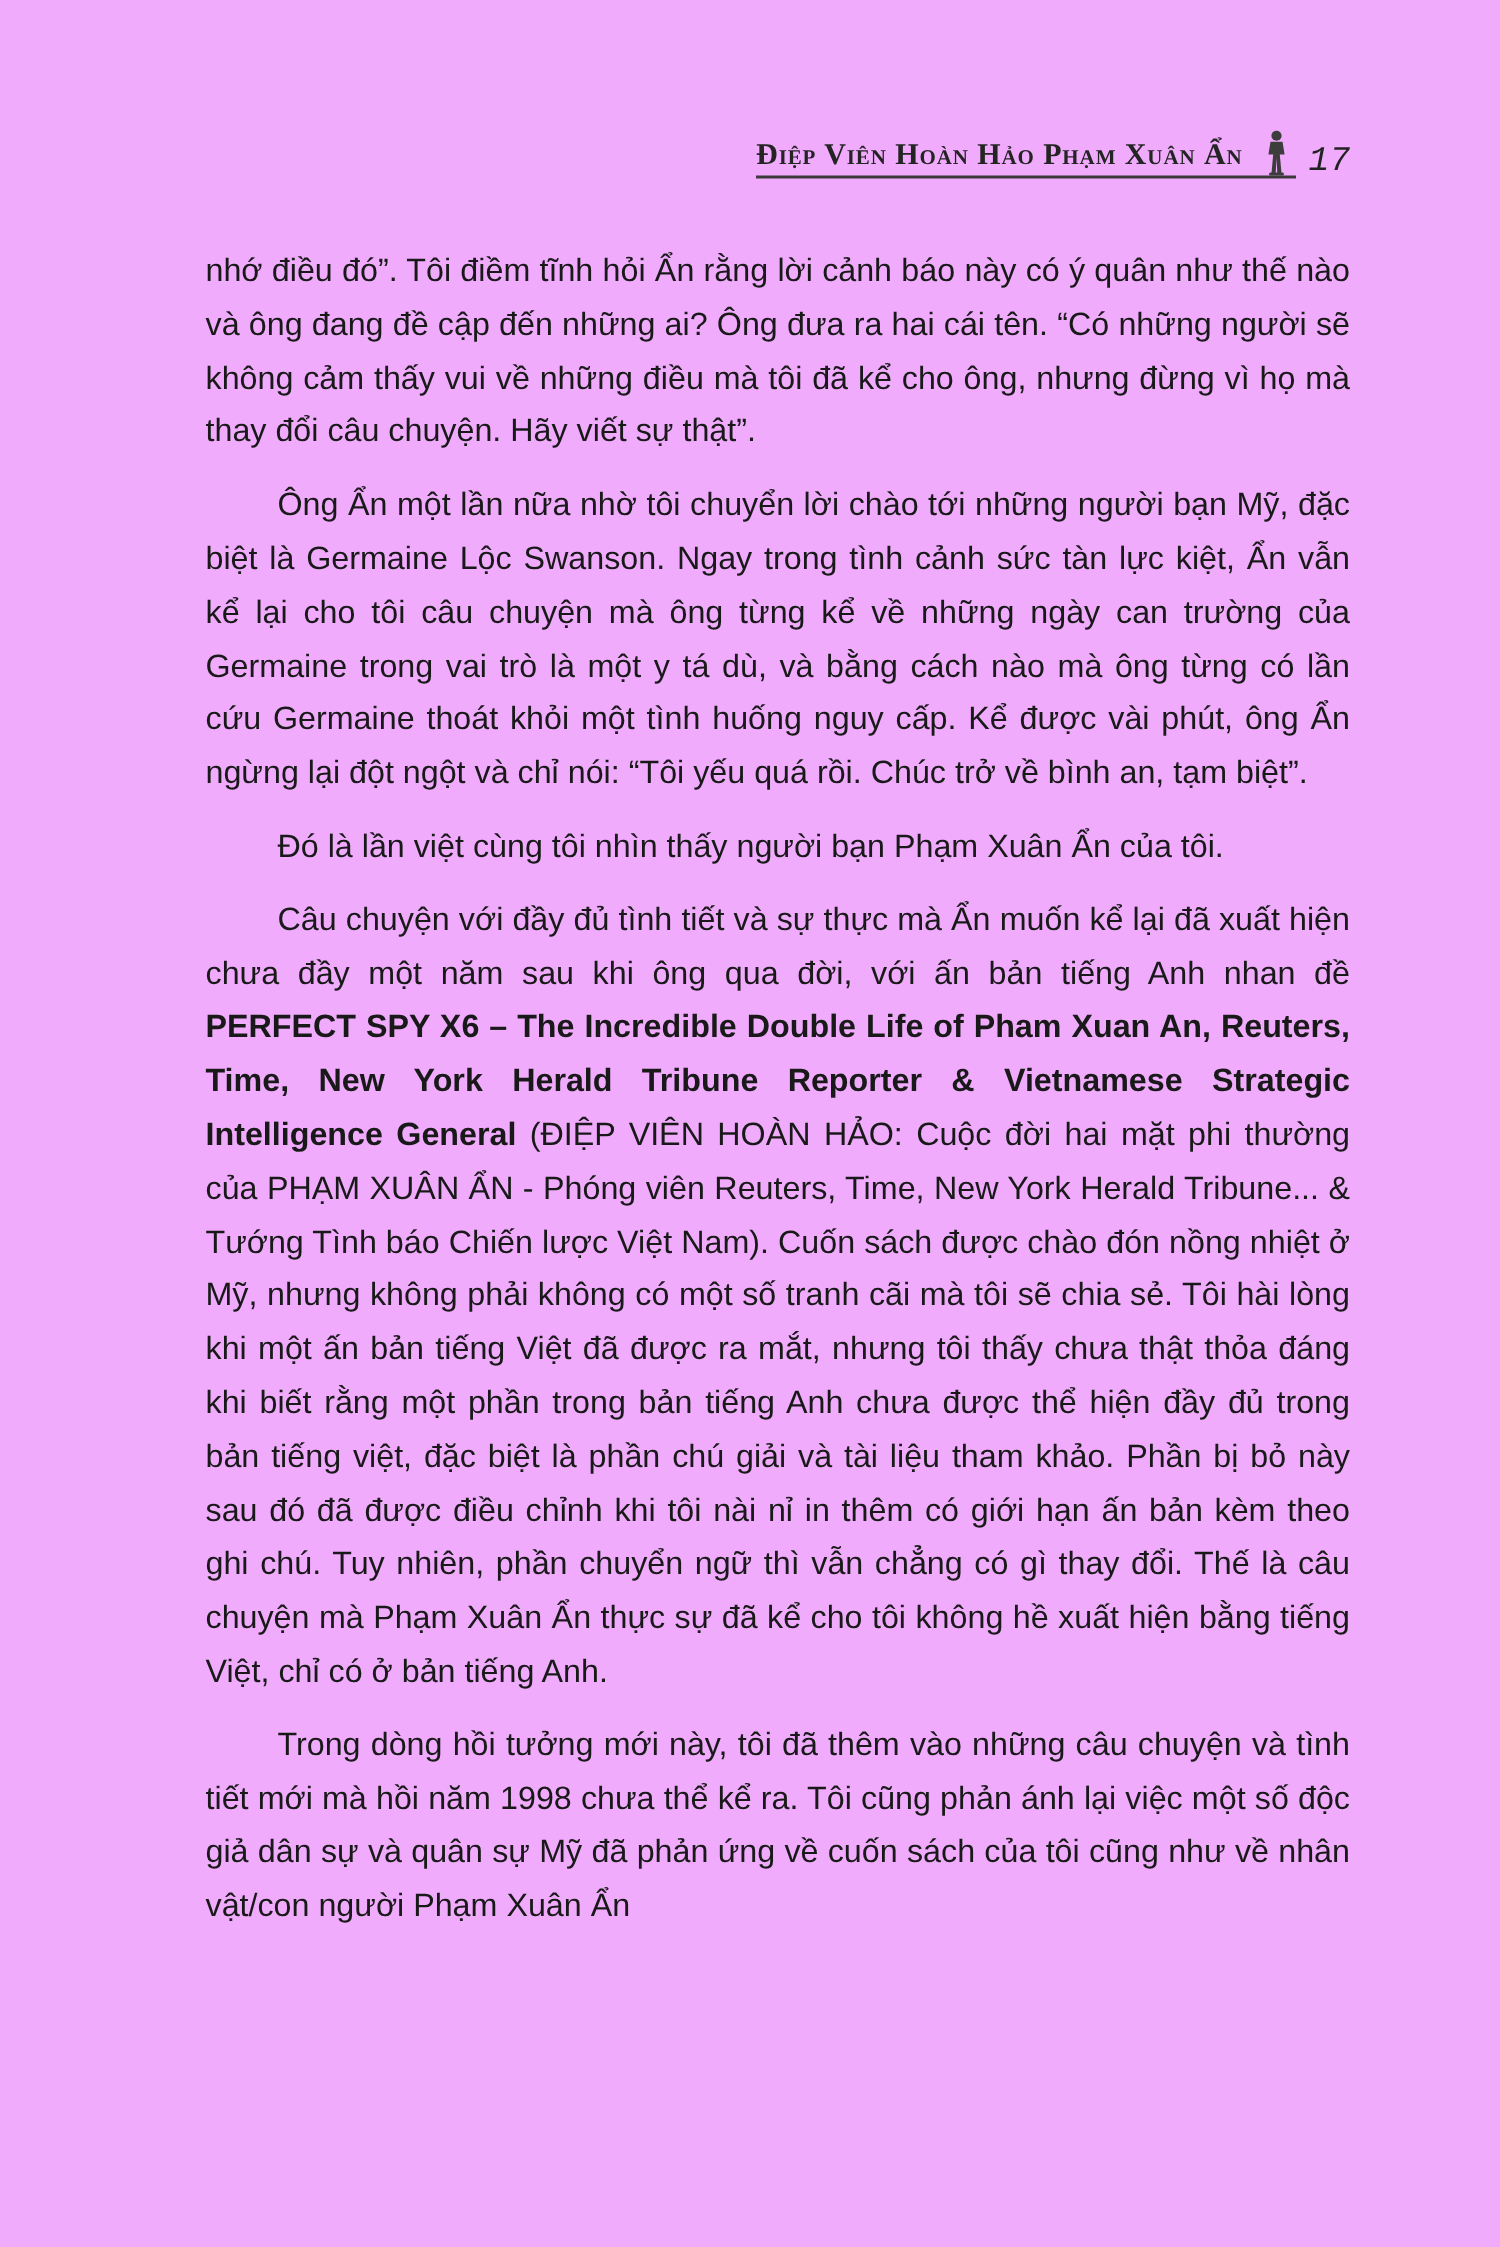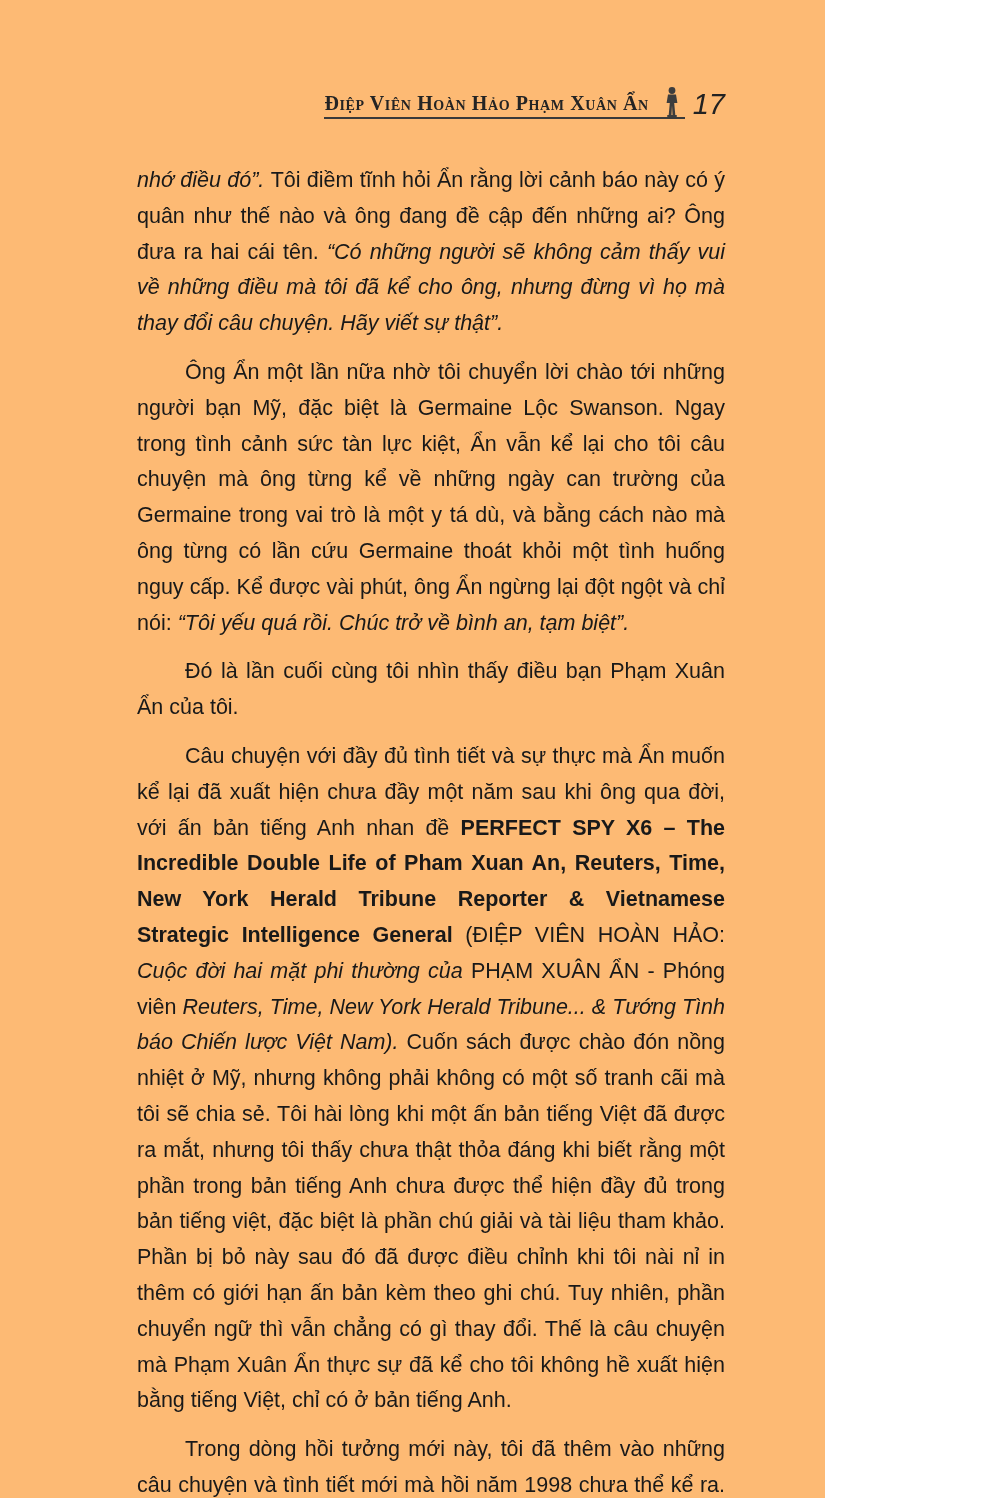--- a/index.html
+++ b/index.html
@@ -6,23 +6,23 @@
   * { margin: 0; padding: 0; box-sizing: border-box; }
   html, body { background: #ffffff; }
   body {
     width: 1000px;
     height: 1498px;
     overflow: hidden;
     font-family: "Liberation Sans", "DejaVu Sans", sans-serif;
     color: #1b1b1b;
   }
   .page {
-    width: 825px;
+    width: 1000px;
     height: 1498px;
-    background: #fdba74;
+    background: #f0abfc;
     padding: 86px 100px 40px 137px;
     position: relative;
   }
   
   .running-header {
     display: flex;
     justify-content: flex-end;
     align-items: flex-end;
     margin-bottom: 44px;
   }
@@ -38,37 +38,37 @@
     font-variant: small-caps;
     font-weight: 700;
     font-size: 20px;
     letter-spacing: 0.6px;
     color: #242424;
     white-space: nowrap;
   }
   .ornament { display: inline-block; margin-bottom: -3px; }
   .ornament svg { display: block; }
   .page-number {
-    font-family: Liberation Sans, sans-serif;
+    font-family: Liberation Mono, monospace;
     font-style: italic;
-    font-size: 29px;
+    font-size: 23px;
     color: #222222;
     padding-left: 8px;
     line-height: 1;
   }
   
   .body-text {
     font-size: 21.5px;
     line-height: 1.665;
     text-align: justify;
     color: #191919;
   }
   .para { text-indent: 48px; margin-bottom: 13px; }
   .para.no-indent { text-indent: 0; }
-  .i { font-style: italic; }
+  .i { }
   .b { font-weight: 700; }
 </style>
 </head>
 <body>
 
 <div class="page">
 
   <header class="running-header">
     <div class="title-rule">
       <span class="running-title">Điệp Viên Hoàn Hảo Phạm Xuân Ẩn</span>
@@ -84,21 +84,21 @@
     </div>
     <span class="page-number">17</span>
   </header>
 
   <main class="body-text">
 
     <p class="para no-indent"><span class="i">nhớ điều đó”. </span><span>Tôi điềm tĩnh hỏi Ẩn rằng lời cảnh báo này có ý quân như thế nào và ông đang đề cập đến những ai? Ông đưa ra hai cái tên. </span><span class="i">“Có những người sẽ không cảm thấy vui về những điều mà tôi đã kể cho ông, nhưng đừng vì họ mà thay đổi câu chuyện. Hãy viết sự thật”.</span></p>
 
     <p class="para"><span>Ông Ẩn một lần nữa nhờ tôi chuyển lời chào tới những người bạn Mỹ, đặc biệt là Germaine Lộc Swanson. Ngay trong tình cảnh sức tàn lực kiệt, Ẩn vẫn kể lại cho tôi câu chuyện mà ông từng kể về những ngày can trường của Germaine trong vai trò là một y tá dù, và bằng cách nào mà ông từng có lần cứu Germaine thoát khỏi một tình huống nguy cấp. Kể được vài phút, ông Ẩn ngừng lại đột ngột và chỉ nói: </span><span class="i">“Tôi yếu quá rồi. Chúc trở về bình an, tạm biệt”.</span></p>
 
-    <p class="para"><span>Đó là lần cuối cùng tôi nhìn thấy điều bạn Phạm Xuân Ẩn của tôi.</span></p>
+    <p class="para"><span>Đó là lần việt cùng tôi nhìn thấy người bạn Phạm Xuân Ẩn của tôi.</span></p>
 
     <p class="para"><span>Câu chuyện với đầy đủ tình tiết và sự thực mà Ẩn muốn kể lại đã xuất hiện chưa đầy một năm sau khi ông qua đời, với ấn bản tiếng Anh nhan đề </span><span class="b">PERFECT SPY X6 – The Incredible Double Life of Pham Xuan An, Reuters, Time, New York Herald Tribune Reporter &amp; Vietnamese Strategic Intelligence General </span><span>(ĐIỆP VIÊN HOÀN HẢO: </span><span class="i">Cuộc đời hai mặt phi thường của </span><span>PHẠM XUÂN ẨN - Phóng viên </span><span class="i">Reuters, Time, New York Herald Tribune... &amp; Tướng Tình báo Chiến lược Việt Nam). </span><span>Cuốn sách được chào đón nồng nhiệt ở Mỹ, nhưng không phải không có một số tranh cãi mà tôi sẽ chia sẻ. Tôi hài lòng khi một ấn bản tiếng Việt đã được ra mắt, nhưng tôi thấy chưa thật thỏa đáng khi biết rằng một phần trong bản tiếng Anh chưa được thể hiện đầy đủ trong bản tiếng việt, đặc biệt là phần chú giải và tài liệu tham khảo. Phần bị bỏ này sau đó đã được điều chỉnh khi tôi nài nỉ in thêm có giới hạn ấn bản kèm theo ghi chú. Tuy nhiên, phần chuyển ngữ thì vẫn chẳng có gì thay đổi. Thế là câu chuyện mà Phạm Xuân Ẩn thực sự đã kể cho tôi không hề xuất hiện bằng tiếng Việt, chỉ có ở bản tiếng Anh.</span></p>
 
     <p class="para"><span>Trong dòng hồi tưởng mới này, tôi đã thêm vào những câu chuyện và tình tiết mới mà hồi năm 1998 chưa thể kể ra. Tôi cũng phản ánh lại việc một số độc giả dân sự và quân sự Mỹ đã phản ứng về cuốn sách của tôi cũng như về nhân vật/con người Phạm Xuân Ẩn</span></p>
 
   </main>
 
 </div>
 
 </body></html>

